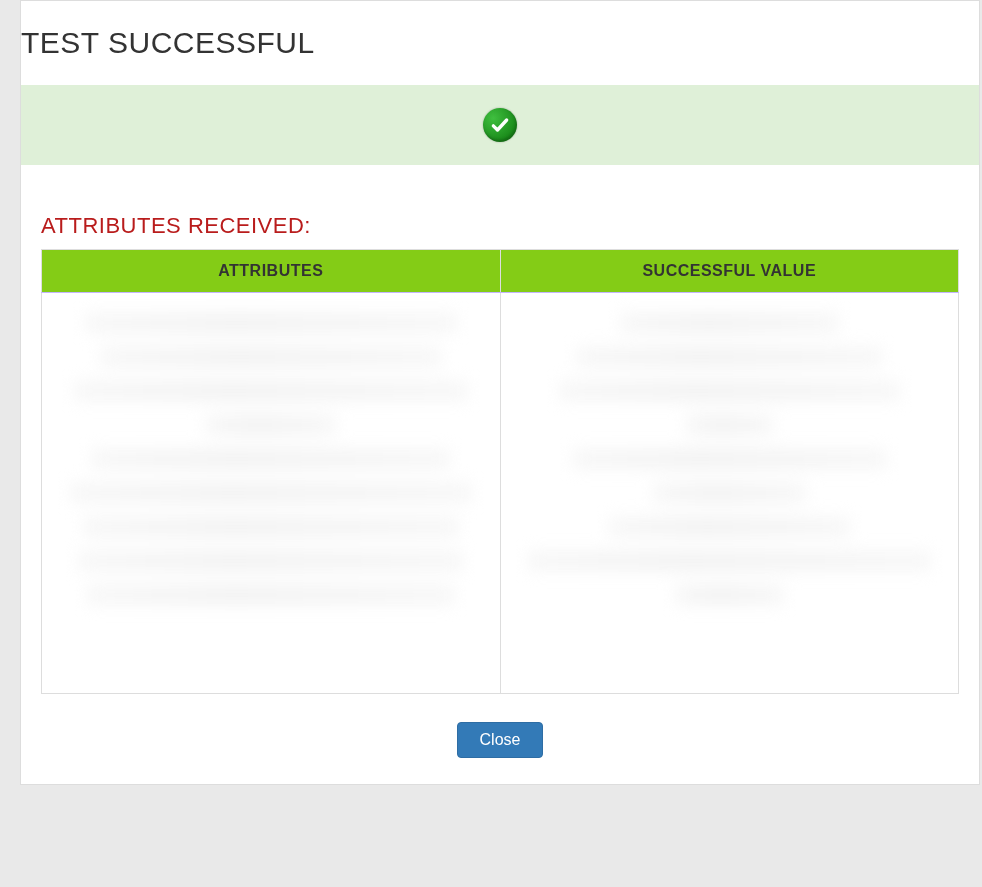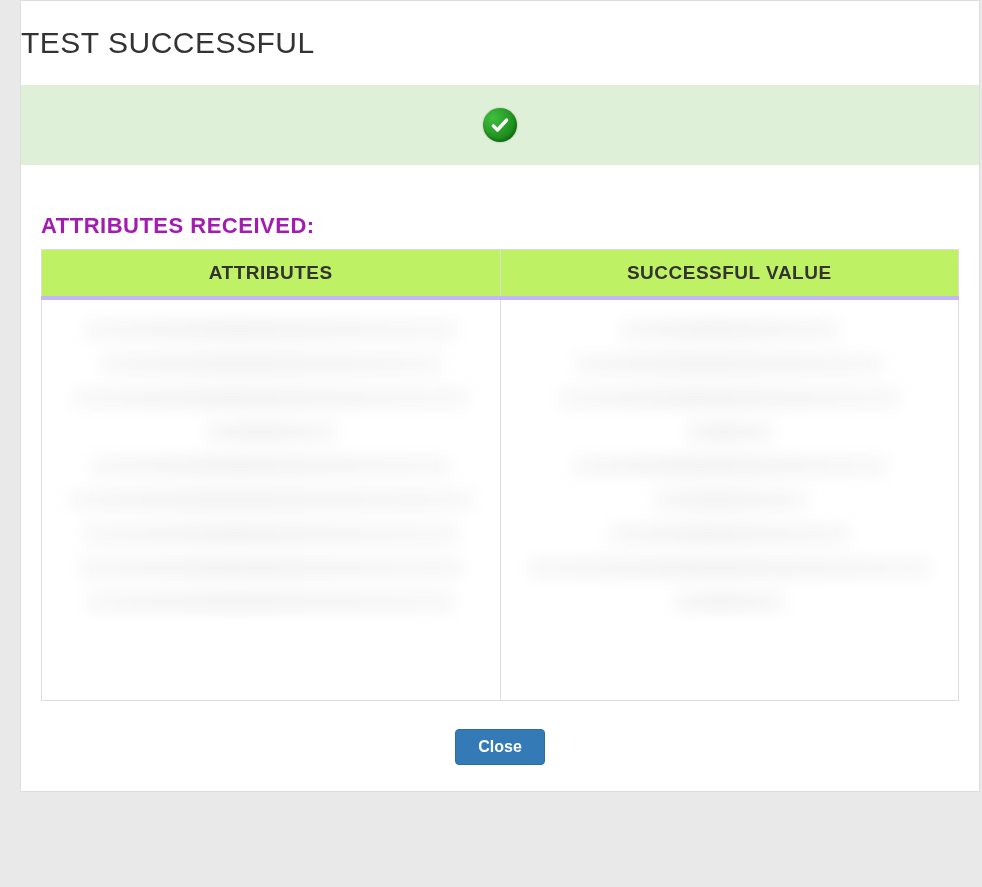--- a/index.html
+++ b/index.html
@@ -56,41 +56,41 @@
     padding: 48px 20px 10px 20px;
   }
   .greeting {
     font-size: 22px;
     color: #333;
     margin-bottom: 50px;
     font-weight: 400;
   }
   .attrs-heading {
     font-size: 22px;
-    color: #a21caf;
+    color: #b91c1c;
     letter-spacing: 0.5px;
     margin-bottom: 10px;
-    font-weight: 700;
+    font-weight: 400;
   }
   .attr-table {
     width: 100%;
     border: 1px solid #ddd;
     border-collapse: collapse;
     table-layout: fixed;
   }
   .attr-table th {
-    font-size: 19px;
+    font-size: 16px;
     font-weight: 700;
     letter-spacing: 0.5px;
     color: #333;
     text-align: center;
     padding: 12px 8px;
-    border-bottom: 4px solid #c4b5fd;
+    border-bottom: 1px solid #c4b5fd;
     border-right: 1px solid #ddd;
-    background: #bef264;
+    background: #84cc16;
   }
   .attr-table th:last-child {
     border-right: none;
   }
   .attr-table td {
     height: 380px;
     border-right: 1px solid #ddd;
     vertical-align: top;
     padding: 10px;
   }
@@ -117,21 +117,20 @@
     padding: 18px 0 26px 0;
   }
   .close-btn {
     background: #337ab7;
     border: 1px solid #2e6da4;
     color: #fff;
     font-size: 16px;
     padding: 8px 22px;
     border-radius: 4px;
     cursor: pointer;
-    font-weight: bold;
   }
   
   .viewport::-webkit-scrollbar {
     height: 16px;
     width: 16px;
   }
   .viewport::-webkit-scrollbar-track {
     background: #f0f0f0;
   }
   .viewport::-webkit-scrollbar-thumb {

